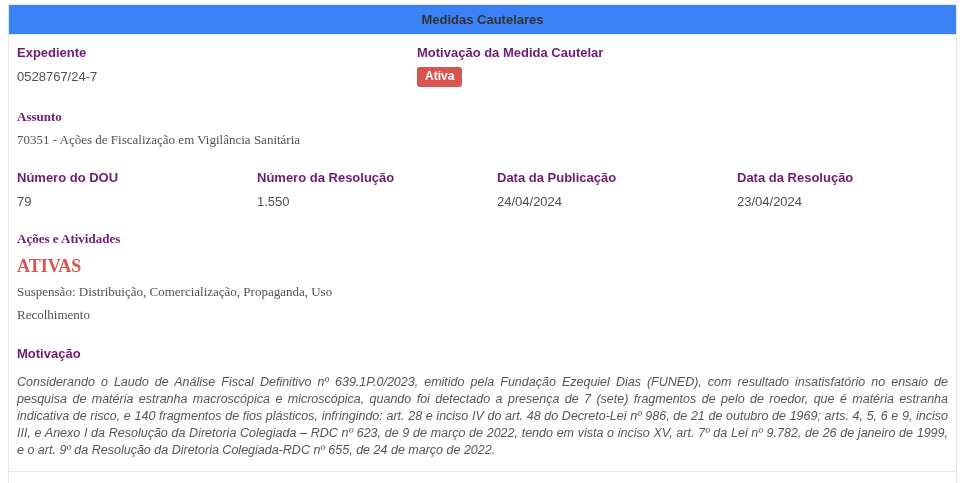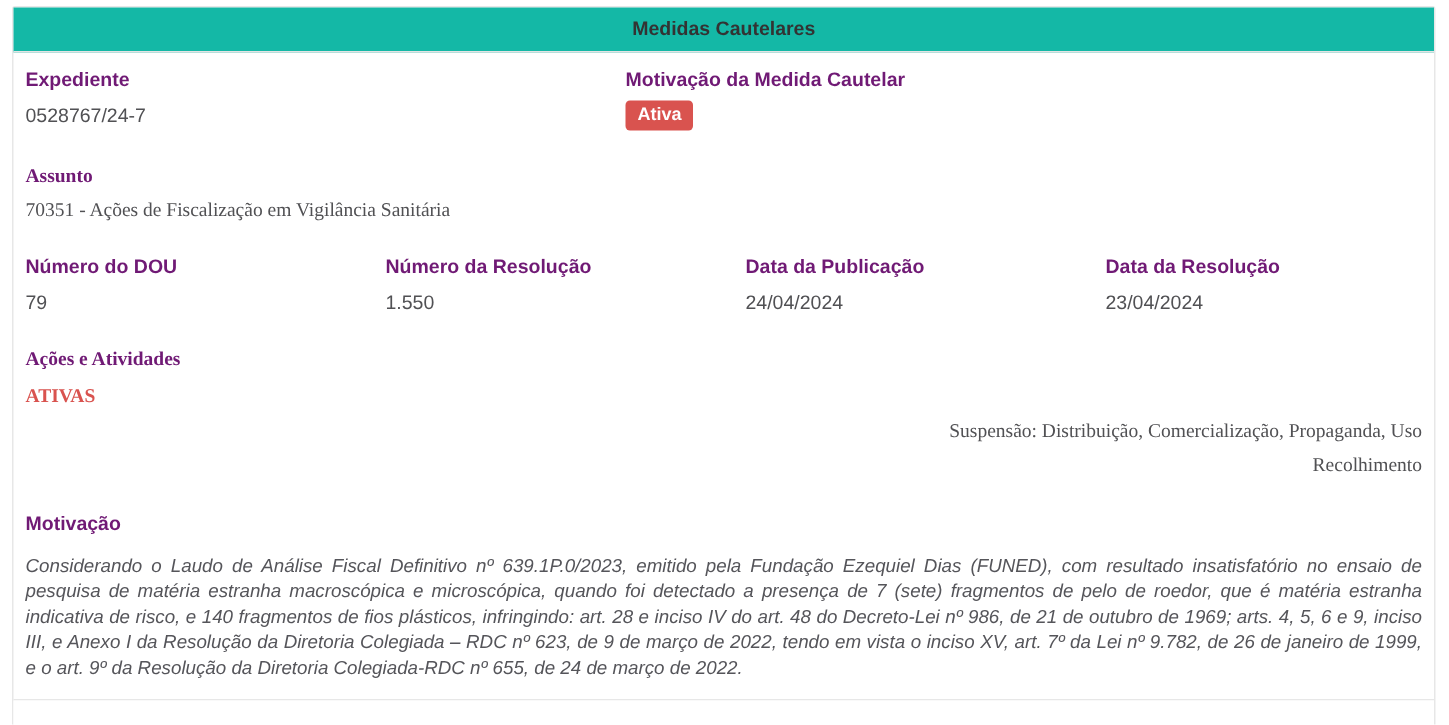--- a/index.html
+++ b/index.html
@@ -10,21 +10,21 @@
     overflow: hidden;
   }
   .page { padding: 4px 9px 0 8px; }
 
   .panel {
     border: 1px solid #e7e7e7;
     border-radius: 2px;
     background: #ffffff;
   }
   .panel-heading {
-    background: #14b8a6;
+    background: #3b82f6;
     border-bottom: 1px solid #e4e4e4;
     text-align: center;
     padding: 5px 8px 6px 8px;
   }
   .panel-title {
     font-size: 13px;
     font-weight: 700;
     color: #333333;
   }
   .panel-body { padding: 10px 8px 12px 8px; }
@@ -60,31 +60,30 @@
     background: var(--accent-red, #d9534f);
     color: #ffffff;
     font-size: 12px;
     font-weight: 700;
     padding: 3px 8px 4px 8px;
     border-radius: 3px;
     line-height: 1.1;
   }
 
   .status-active {
-    font-size: 13px;
+    font-size: 18px;
     font-weight: 700;
     color: var(--accent-red, #d9534f);
     margin-top: 9px;
   }
   .action-line {
     font-size: 13px;
     color: #515154;
     margin-top: 7px;
     line-height: 1.28;
-    text-align: right;
   }
 
   .motivation-text {
     font-size: 12.5px;
     font-style: italic;
     color: #55555a;
     text-align: justify;
     line-height: 17px;
     margin-top: 12px;
   }

